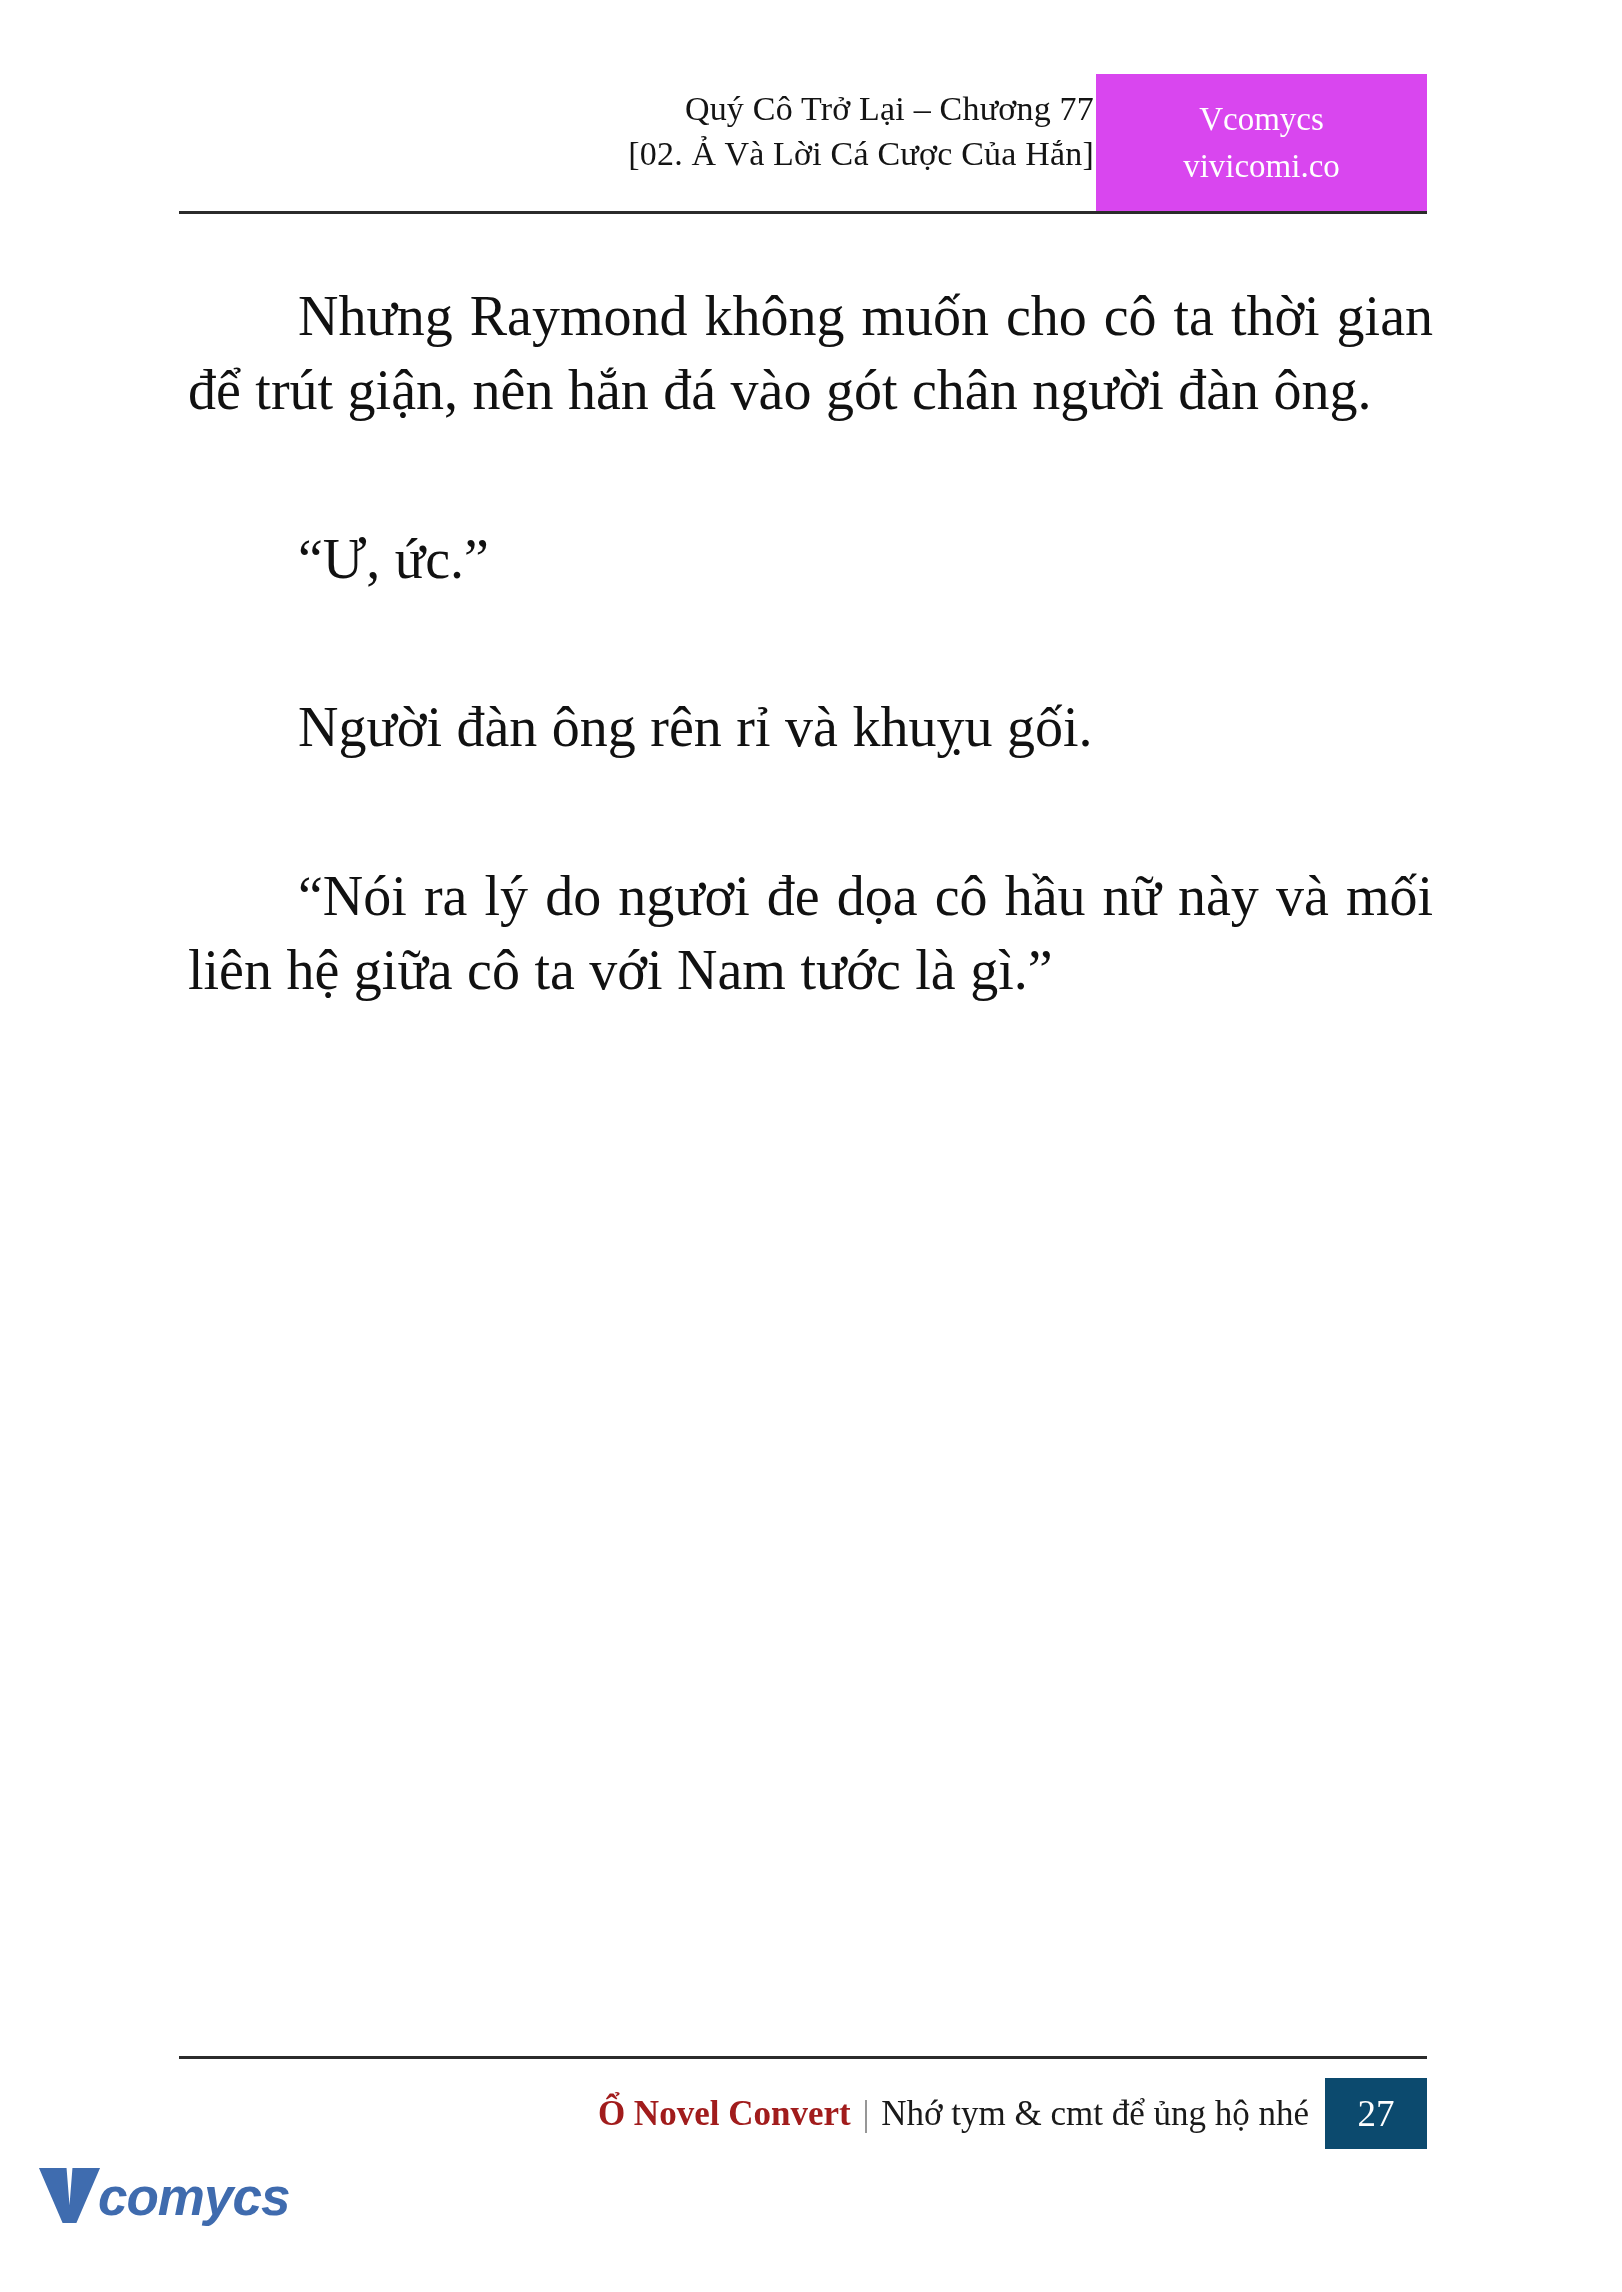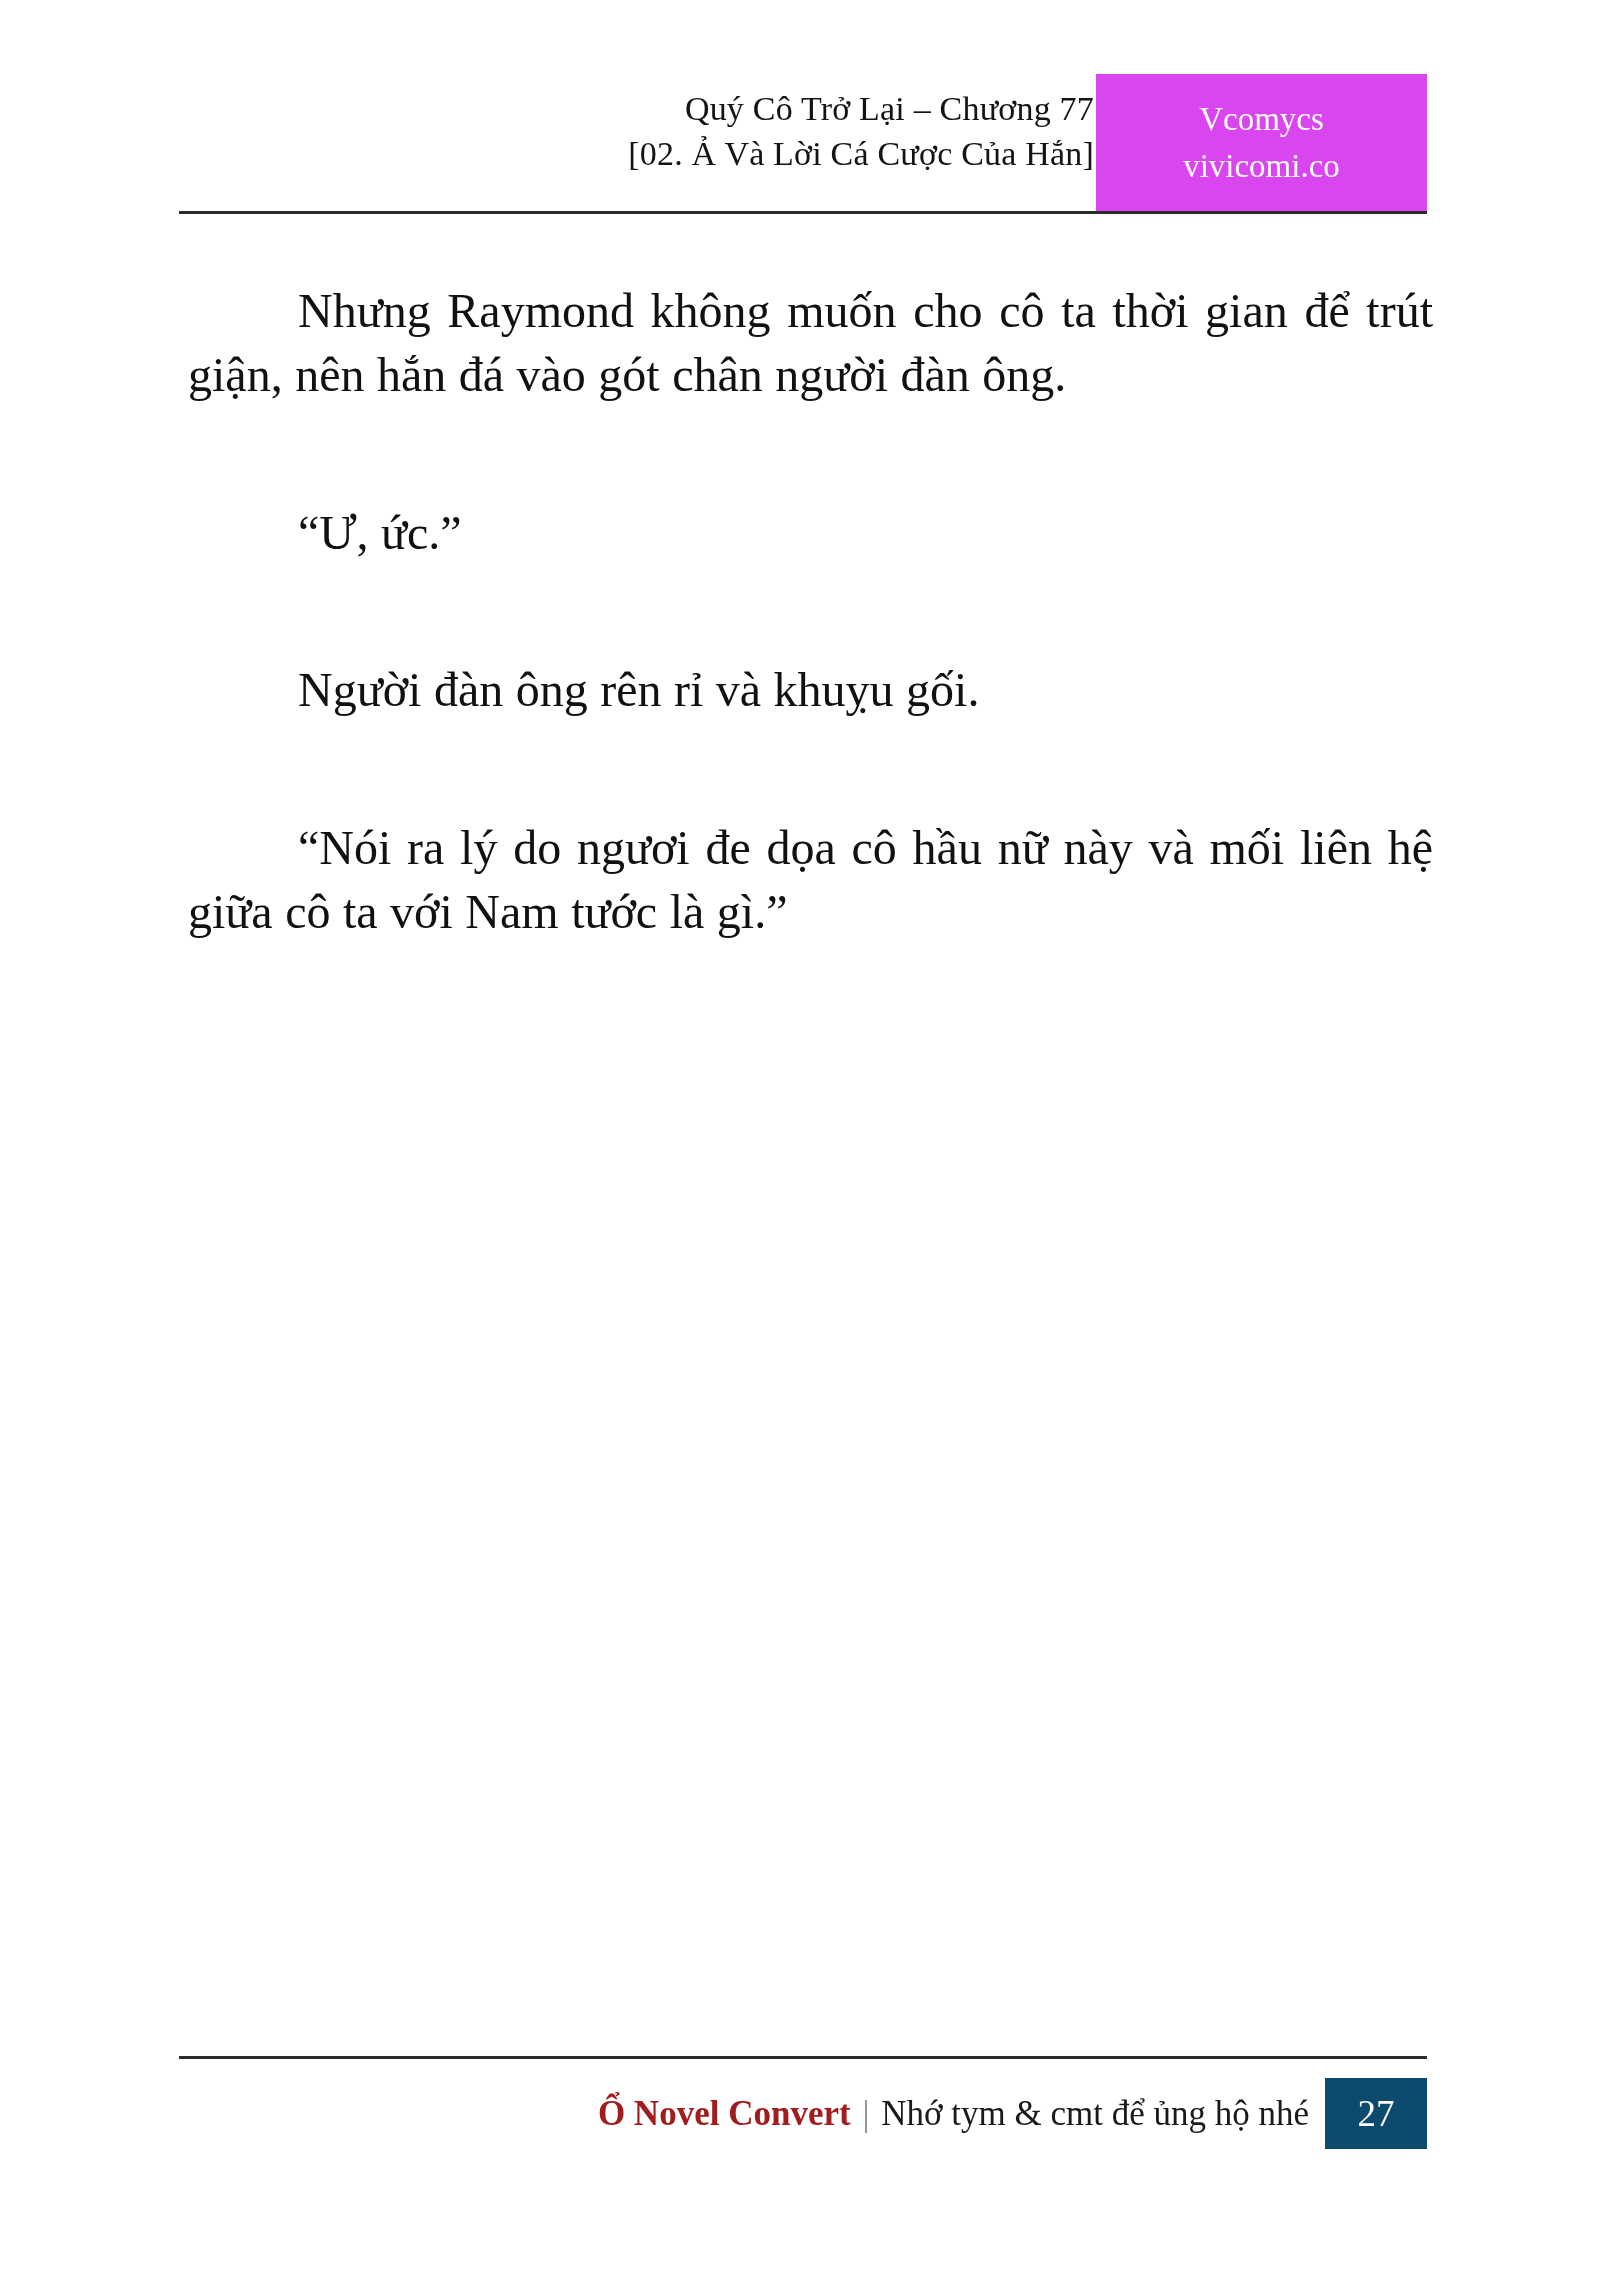--- a/index.html
+++ b/index.html
@@ -77,21 +77,21 @@
   }
 
   
   .content {
     position: absolute;
     left: 188px;
     top: 279px;
     width: 1245px;
   }
   .para {
-    font-size: 48px;
+    font-size: 56px;
     line-height: 1.33;
     color: #111111;
     text-align: justify;
     text-indent: 110px;
     margin: 0 0 94px 0;
     word-spacing: 0.5px;
   }
   .para:last-child { margin-bottom: 12px; }
   .para.no-justify { text-align: left; }
 
@@ -211,15 +211,21 @@
     <div class="footer-row">
       <div class="footer-text">
         <span class="footer-brand">Ổ Novel Convert</span>
         <span class="footer-sep">|</span>
         <span class="footer-note">Nhớ tym &amp; cmt để ủng hộ nhé</span>
       </div>
       <div class="footer-pagebox">27</div>
     </div>
   </div>
 
+  <div class="watermark">
+    <svg class="wm-mark" viewBox="0 0 66 66">
+      <polygon points="2,6 30,6 33,44 36,6 64,6 40,62 26,62" fill="#2f5fa8" opacity="0.92"></polygon>
+    </svg>
+    <span class="wm-text">comycs</span>
+  </div>
 
 </div>
 
 
 </body></html>

